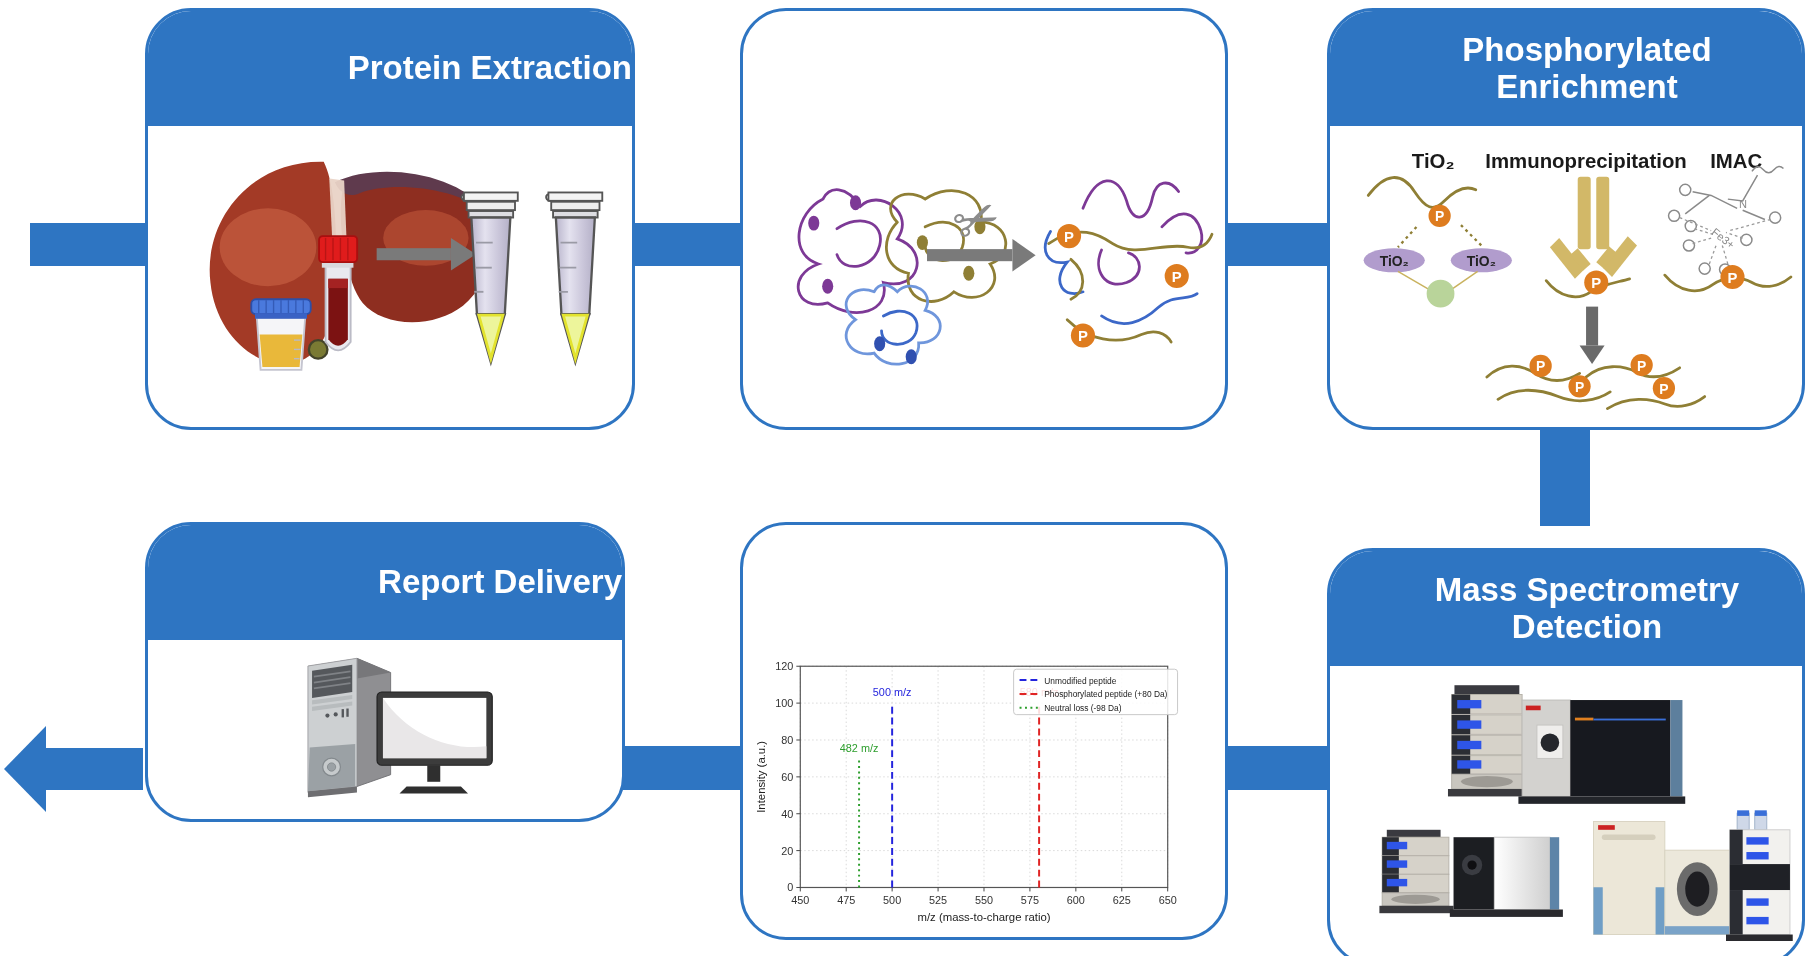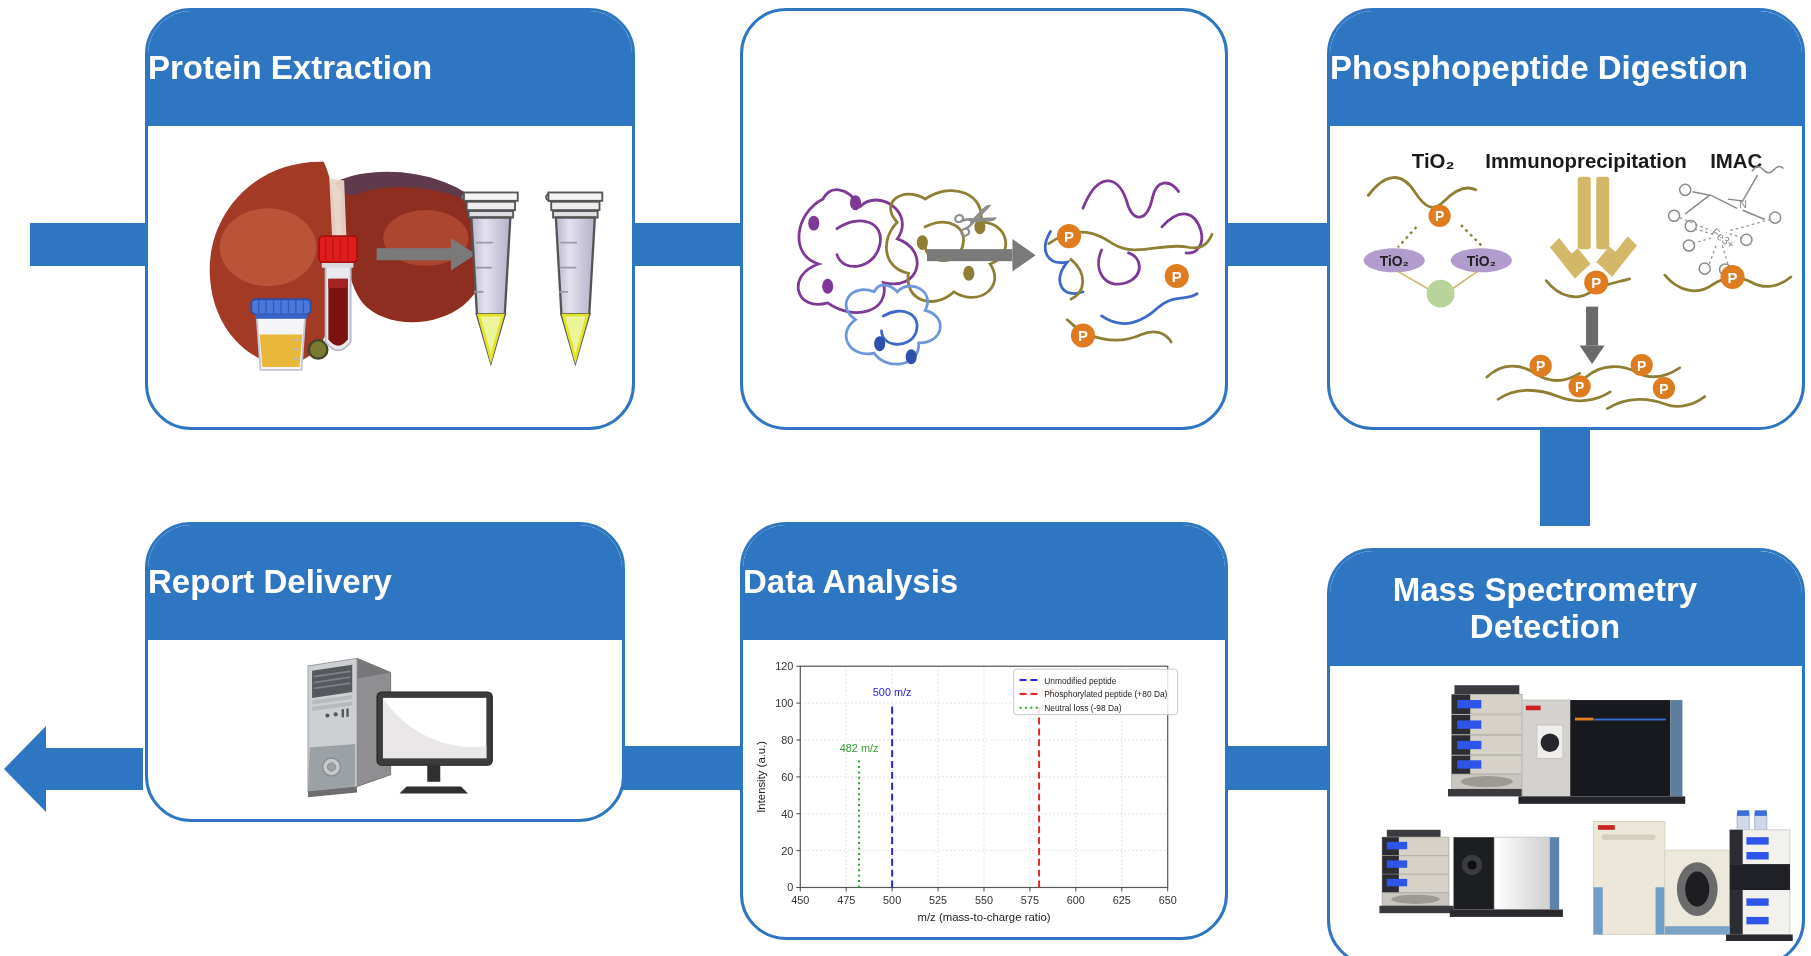--- a/index.html
+++ b/index.html
@@ -4,21 +4,21 @@
 <style>
   html,body{margin:0;padding:0;background:#fff;font-family:"Liberation Sans",sans-serif;}
   .canvas{position:relative;width:1811px;height:956px;background:#fff;overflow:hidden;}
   .connector{position:absolute;background:var(--accent-blue,#2E75C2);}
   .arrowhead-left{position:absolute;width:0;height:0;
     border-top:43px solid transparent;border-bottom:43px solid transparent;
     border-right:42px solid var(--accent-blue,#2E75C2);}
   .panel{position:absolute;background:#fff;border:3px solid var(--accent-blue,#2E75C2);
     border-radius:46px;overflow:hidden;box-sizing:border-box;}
   .panel-header{position:absolute;left:0;top:0;right:0;height:115px;
-    background:var(--accent-blue,#2E75C2);display:flex;align-items:center;justify-content:flex-start;}
+    background:var(--accent-blue,#2E75C2);display:flex;align-items:center;justify-content:flex-end;}
   .panel-header h2{margin:0;color:#fff;font-size:33px;font-weight:700;line-height:1.12;
     text-align:center;max-width:430px;}
   .panel-art{position:absolute;left:0;top:115px;right:0;bottom:0;padding-left:29px;}
   .panel-art svg{display:block;width:100%;height:100%;}
   .chart-svg{position:absolute;inset:0;}
   
   .p-badge{fill:var(--phosphate-orange,#DE7C1F);}
   .p-badge-text{fill:#fff;font-weight:700;}
   .olive{stroke:var(--peptide-olive,#8F7F35);fill:none;stroke-width:3;stroke-linecap:round;}
   .purple{stroke:var(--protein-purple,#7D3996);fill:none;stroke-width:3;stroke-linecap:round;}
@@ -282,21 +282,21 @@
             <text class="p-badge-text" x="305" y="255" font-size="15" text-anchor="middle">P</text>
             </g>
           <g>
               <circle class="p-badge" cx="329" cy="274" r="12"></circle>
             <text class="p-badge-text" x="329" y="280" font-size="15" text-anchor="middle">P</text>
             </g>
         </g>
       </svg>
     </div>
     <header class="panel-header">
-      <h2>Phosphopeptide Digestion</h2>
+      <h2>Phosphorylated Enrichment</h2>
     </header>
   </section>
 
   <section class="panel" style="left:1327px;top:548px;width:478px;height:418px;">
     <div class="panel-art">
       <svg viewBox="0 0 478 303">
         <defs>
           <linearGradient id="msFront" x1="0" y1="0" x2="1" y2="0">
             <stop offset="0" stop-color="#ffffff"></stop>
               <stop offset="1" stop-color="#cfcfcf"></stop>
@@ -447,23 +447,20 @@
         <line x1="117.52000000000001" y1="367" x2="117.52000000000001" y2="236.33333333333331" stroke="#2D9E2D" stroke-width="2" stroke-dasharray="2,3.5"></line>
         <text x="117.52000000000001" y="229.33333333333331" text-anchor="middle" font-size="11" fill="#2D9E2D">482 m/z</text>
         <rect x="274" y="146" width="166" height="46" rx="3" fill="rgba(255,255,255,0.85)" stroke="#c8c8c8"></rect>
         <line x1="280" y1="157" x2="300" y2="157" stroke="#2424DD" stroke-width="2" stroke-dasharray="7,4"></line>
         <text x="305" y="160.5" font-size="8.5" fill="#222">Unmodified peptide</text>
         <line x1="280" y1="171" x2="300" y2="171" stroke="#E02424" stroke-width="2" stroke-dasharray="7,4"></line>
         <text x="305" y="174.5" font-size="8.5" fill="#222">Phosphorylated peptide (+80 Da)</text>
         <line x1="280" y1="185" x2="300" y2="185" stroke="#2D9E2D" stroke-width="2" stroke-dasharray="2,3.5"></line>
         <text x="305" y="188.5" font-size="8.5" fill="#222">Neutral loss (-98 Da)</text>
       </svg>
-    <header class="panel-header">
-      <h2>Data Analysis</h2>
-    </header>
   </section>
 
   <section class="panel" style="left:145px;top:522px;width:480px;height:300px;">
     <div class="panel-art">
       <svg viewBox="0 0 480 303">
         <g>
           <polygon points="168,31 225,55 225,228 168,248" fill="#8F8F92" stroke="#6e6e71" stroke-width="1.5"></polygon>
           <polygon points="85,44 168,31 225,55 142,70" fill="#77777a"></polygon>
           <polygon points="85,44 168,31 168,248 85,258" fill="#CDD0D2" stroke="#9c9ca0" stroke-width="1.5"></polygon>
           <polygon points="92,52 160,42 160,88 92,98" fill="#55585C"></polygon>

